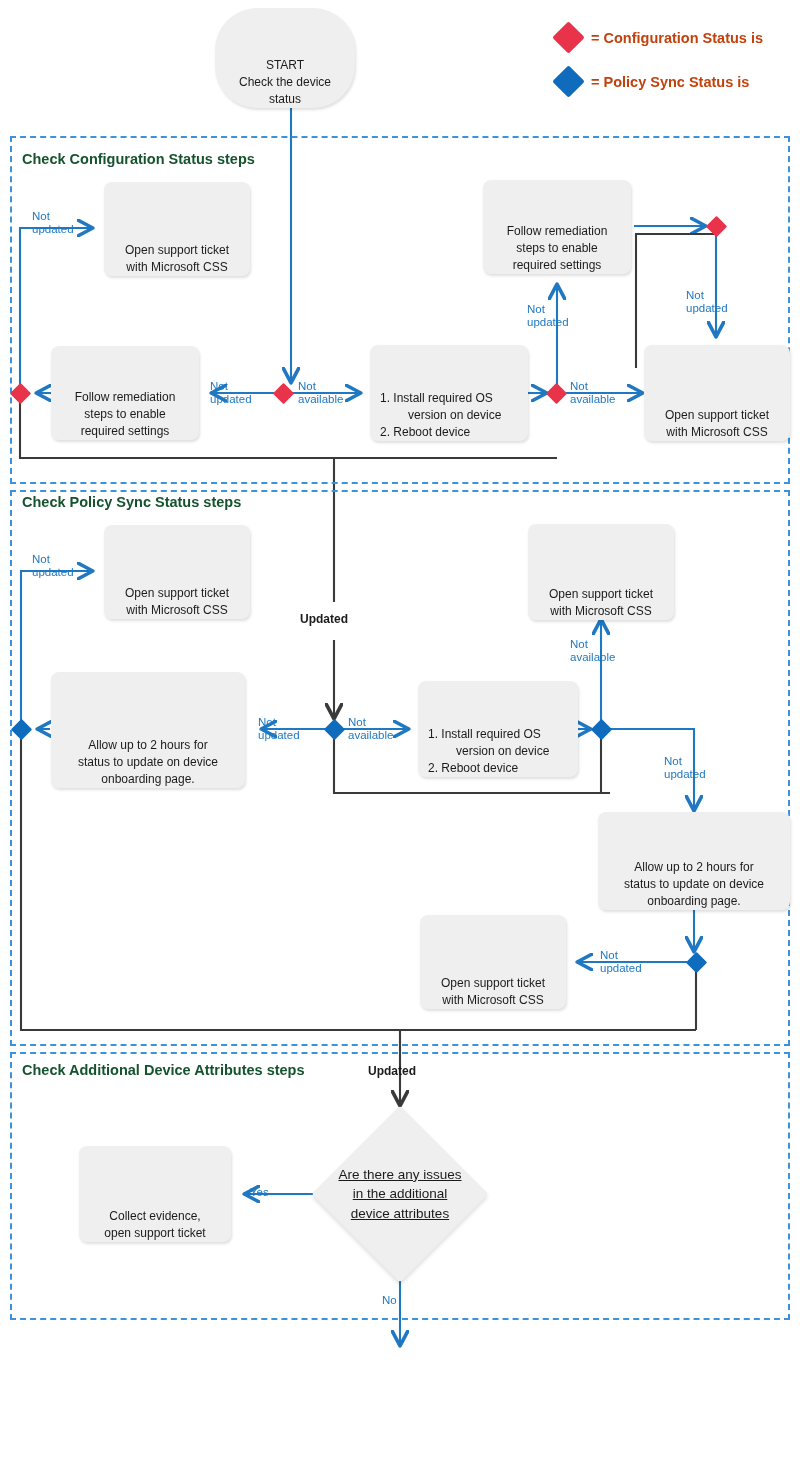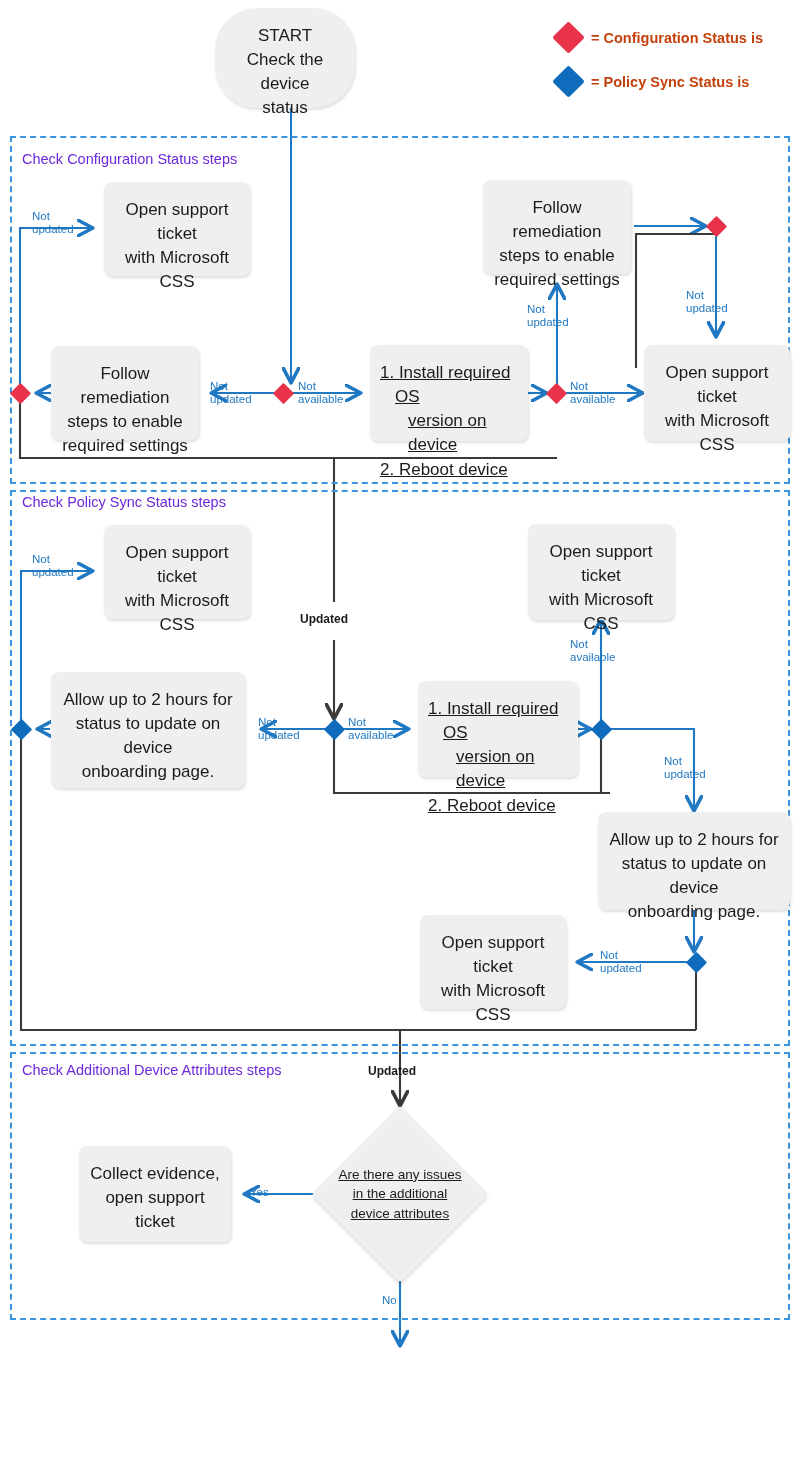--- a/index.html
+++ b/index.html
@@ -26,45 +26,44 @@
     height: 1458px;
     pointer-events: none;
   }
   
   .node {
     position: absolute;
     background: #efefef;
     border-radius: 8px;
     box-shadow: 1px 2px 3px rgba(0,0,0,0.13);
     display: flex;
-    align-items: flex-start;
+    align-items: flex-end;
     justify-content: center;
     text-align: center;
     color: #1b1b1b;
-    font-size: 17px;
+    font-size: 12px;
     line-height: 1.42;
     box-sizing: border-box;
-    padding: 16px 8px;
+    padding: 0 8px;
   }
   .node.terminal {
     border-radius: 42px;
   }
   .node.listbox {
     text-align: left;
     justify-content: flex-start;
   }
   .node .ol {
     margin: 0;
     padding: 0 0 0 2px;
     list-style: none;
   }
   .node .ol li {
     text-indent: -15px;
     padding-left: 15px;
-    text-decoration: underline;
   }
   
   .decision {
     position: absolute;
     display: flex;
     align-items: center;
     justify-content: center;
     text-align: center;
     font-size: 13.5px;
     line-height: 1.45;
@@ -113,22 +112,22 @@
   
   .lane {
     position: absolute;
     border: 2px dashed #3b93de;
     box-sizing: border-box;
     background: transparent;
   }
   .lane-title {
     position: absolute;
     font-size: 14.5px;
-    font-weight: normal;
-    color: #6d28d9;
+    font-weight: bold;
+    color: #14532d;
     white-space: nowrap;
   }
   
   .legend-row {
     position: absolute;
     display: flex;
     align-items: center;
     gap: 11px;
   }
   .legend-row .lgd {

